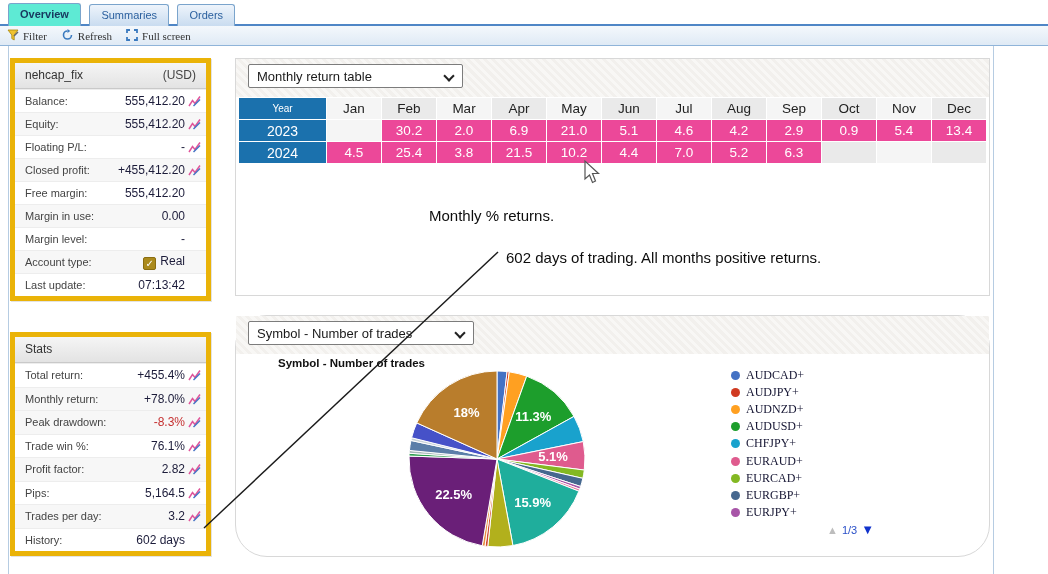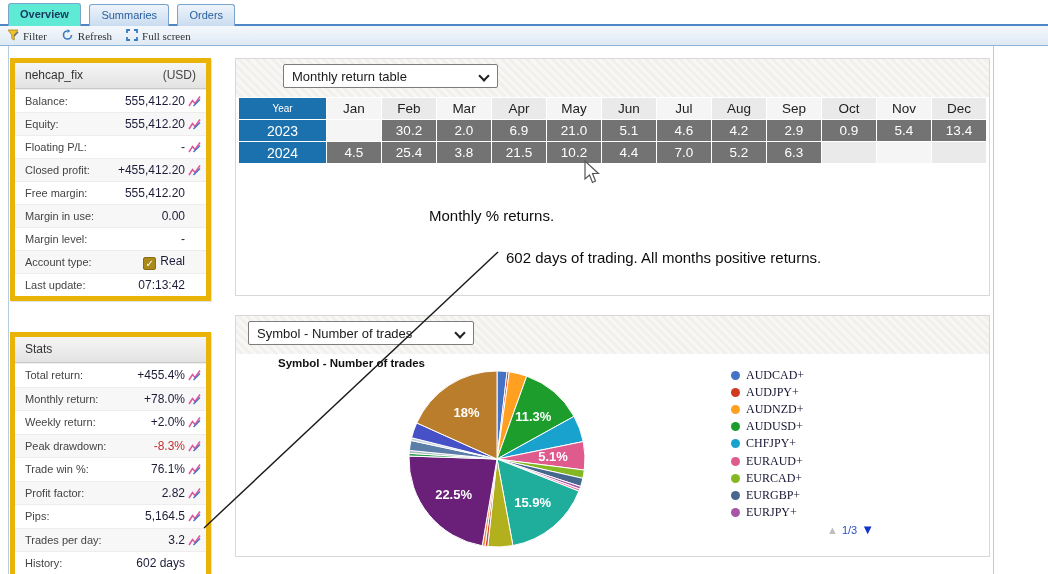--- a/index.html
+++ b/index.html
@@ -57,21 +57,21 @@
     border-left:2px solid #222; border-bottom:2px solid #222; transform:rotate(-45deg); }
   
   table.mtable { position:absolute; top:38px; left:2px; border-collapse:collapse; table-layout:fixed; }
   .mtable th, .mtable td { height:22px; text-align:center; font-weight:normal;
     font-size:13.5px; border:1px solid #fff; padding:0; }
   .mtable .year-h { width:88px; background:#1b71ad; color:#fff; font-size:10px; }
   .mtable .mon-h { width:55px; color:#222; }
   .mtable .col-a { background:#f5f5f5; }
   .mtable .col-b { background:#eaeaea; }
   .mtable .year-c { background:#1b71ad; color:#fff; font-size:14px; }
-  .mtable .green { background:#737373; color:#fff; }
+  .mtable .green { background:#ec4899; color:#fff; }
   .ann { position:absolute; font-size:15px; color:#0d0d0d; white-space:nowrap; }
   
   .chart-title { position:absolute; font-size:11.5px; font-weight:bold; color:#111; }
   .pie-label { fill:#fff; font-size:13px; font-weight:bold; font-family:"Liberation Sans",sans-serif; text-anchor:middle; }
   .legend { position:absolute;font-family:Liberation Serif, serif; }
   .legend-item { display:flex; align-items:center; height:17.1px; font-size:12px; color:#141432; cursor:default; }
   .legend-dot { width:9px; height:9px; border-radius:50%; margin-right:6px; flex:none; }
   .pager { position:absolute; font-size:11px; display:flex; align-items:center; gap:4px; }
   .pg-up { color:#bdbdbd; font-size:11px; }
   .pg-num { color:#2a50c8; }
@@ -216,30 +216,20 @@
       <div class="prow alt" style="height:23.5px">
         <span class="plabel">Monthly return:</span>
         <span class="pvalue">+78.0%</span>
         <span class="icon-slot">
           <svg width="13" height="12" viewBox="0 0 13 12">
             <polyline points="1,11 4.5,5.5 7,8.5 12,1.5" fill="none" stroke="#e0559a" stroke-width="1.5"></polyline>
             <polyline points="5.5,11 12,4.5" fill="none" stroke="#4472c4" stroke-width="1.5"></polyline>
           </svg>
         </span>
       </div>
-      <div class="prow" style="height:23.5px">
-        <span class="plabel">Weekly return:</span>
-        <span class="pvalue">+2.0%</span>
-        <span class="icon-slot">
-          <svg width="13" height="12" viewBox="0 0 13 12">
-            <polyline points="1,11 4.5,5.5 7,8.5 12,1.5" fill="none" stroke="#e0559a" stroke-width="1.5"></polyline>
-            <polyline points="5.5,11 12,4.5" fill="none" stroke="#4472c4" stroke-width="1.5"></polyline>
-          </svg>
-        </span>
-      </div>
       <div class="prow alt" style="height:23.5px">
         <span class="plabel">Peak drawdown:</span>
         <span class="pvalue neg">-8.3%</span>
         <span class="icon-slot">
           <svg width="13" height="12" viewBox="0 0 13 12">
             <polyline points="1,11 4.5,5.5 7,8.5 12,1.5" fill="none" stroke="#e0559a" stroke-width="1.5"></polyline>
             <polyline points="5.5,11 12,4.5" fill="none" stroke="#4472c4" stroke-width="1.5"></polyline>
           </svg>
         </span>
       </div>
@@ -286,21 +276,21 @@
       <div class="prow" style="height:23.5px">
         <span class="plabel">History:</span>
         <span class="pvalue">602 days</span>
         <span class="icon-slot"></span>
       </div>
     </div>
 </div>
 
 <div class="section" style="top:58px; height:238px;">
   <div class="section-strip"></div>
-  <div class="dropdown" style="width:215px;margin-left:35px;">
+  <div class="dropdown" style="width:215px;">
     <span>Monthly return table</span>
     <span class="dd-chev"></span>
   </div>
   <table class="mtable">
     <thead>
         <tr id="mtable-head">
           <th class="year-h">Year</th>
           <th class="mon-h col-a">Jan</th>
           <th class="mon-h col-b">Feb</th>
           <th class="mon-h col-a">Mar</th>
@@ -345,21 +335,21 @@
           <td class="col-b"></td>
           <td class="col-a"></td>
           <td class="col-b"></td>
         </tr>
       </tbody>
   </table>
   <div class="ann" style="left:193px; top:148px;">Monthly % returns.</div>
   <div class="ann" style="left:270px; top:190px;">602 days of trading. All months positive returns.</div>
 </div>
 
-<div class="section" style="top:315px; height:242px;">
+<div class="section" style="top:315px; height:242px;border-radius:32px;">
   <div class="section-strip"></div>
   <div class="dropdown" style="width:226px;">
     <span>Symbol - Number of trades</span>
     <span class="dd-chev"></span>
   </div>
   <div class="chart-title" style="left:42px; top:41px;">Symbol - Number of trades</div>
   <svg id="pie-svg" width="180" height="180" viewBox="0 0 180 180" style="position:absolute; left:171px; top:53px;">
       <path d="M90,90 L90.00,2.00 A88,88 0 0 1 100.08,2.58 Z" fill="#4472c4" stroke="#fff" stroke-width="1"></path>
       <path d="M90,90 L100.08,2.58 A88,88 0 0 1 102.31,2.87 Z" fill="#d03a21" stroke="#fff" stroke-width="1"></path>
       <path d="M90,90 L102.31,2.87 A88,88 0 0 1 119.72,7.17 Z" fill="#ffa021" stroke="#fff" stroke-width="1"></path>

